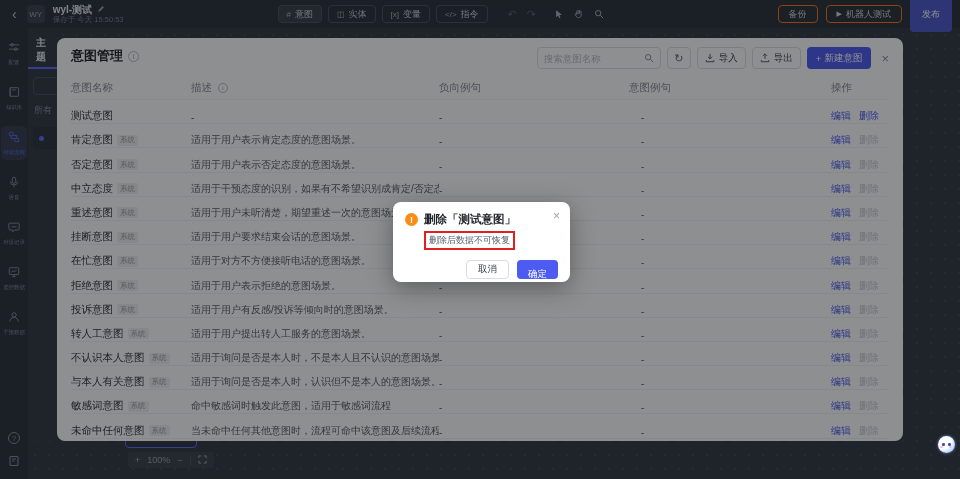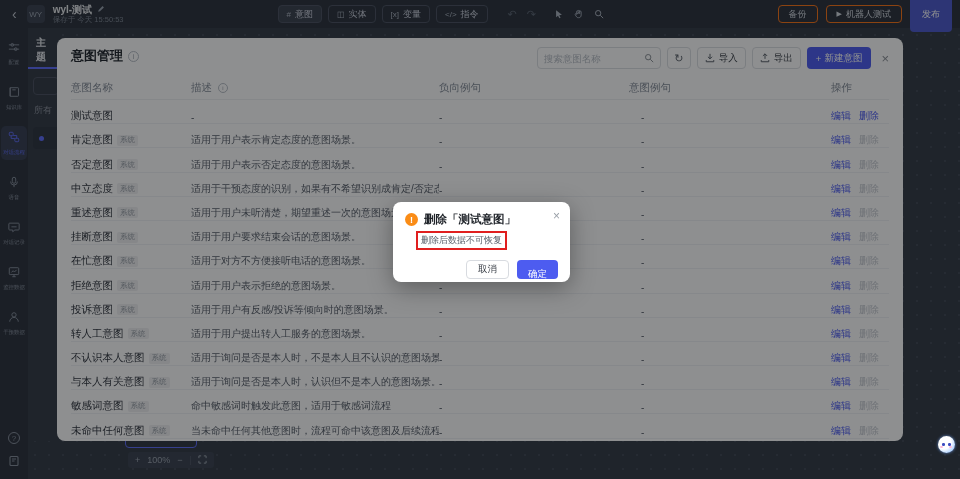--- a/index.html
+++ b/index.html
@@ -111,21 +111,21 @@
 
   
   .dim { position:absolute; inset:0; background:rgba(8,10,14,0.46); z-index:40; }
   .modal { position:absolute; left:393px; top:202px; width:177px; height:80px; background:#fff;
            border-radius:8px; box-shadow:0 6px 24px rgba(0,0,0,.35); z-index:50; padding:10px 12px; }
   .modal-title-row { display:flex; align-items:center; gap:6px; }
   .warn-ic { width:13px; height:13px; border-radius:50%; background:#fa8c16; color:#fff; font-size:9px;
              font-weight:bold; display:flex; align-items:center; justify-content:center; flex:none; }
   .modal-title { font-size:11.5px; font-weight:bold; color:#1f2329; white-space:nowrap; }
   .modal-close { position:absolute; top:8px; right:10px; color:#9aa0a8; font-size:12px; cursor:pointer; line-height:1; }
-  .warn-box { display:inline-block; margin:4px 0 0 11px; border:2px solid #e01f1f; padding:1px 3px;
+  .warn-box { display:inline-block; margin:4px 0 0 19px; border:2px solid #e01f1f; padding:1px 3px;
               font-size:9px; color:#565d68; white-space:nowrap; }
   .modal-btns { display:flex; justify-content:flex-end; gap:8px; margin-top:10px; }
   .btn-cancel { height:19px; border:1px solid #d8dbe0; border-radius:4px; background:#fff; color:#3a3f47;
                 font-size:9.5px; padding:0 11px; cursor:pointer; }
   .btn-confirm { height:19px; border:none; border-radius:4px; background:#4d5cf0; color:#fff;
                  font-size:9.5px; padding:8px 11px; cursor:pointer; }
 </style>
 </head>
 <body>
 

